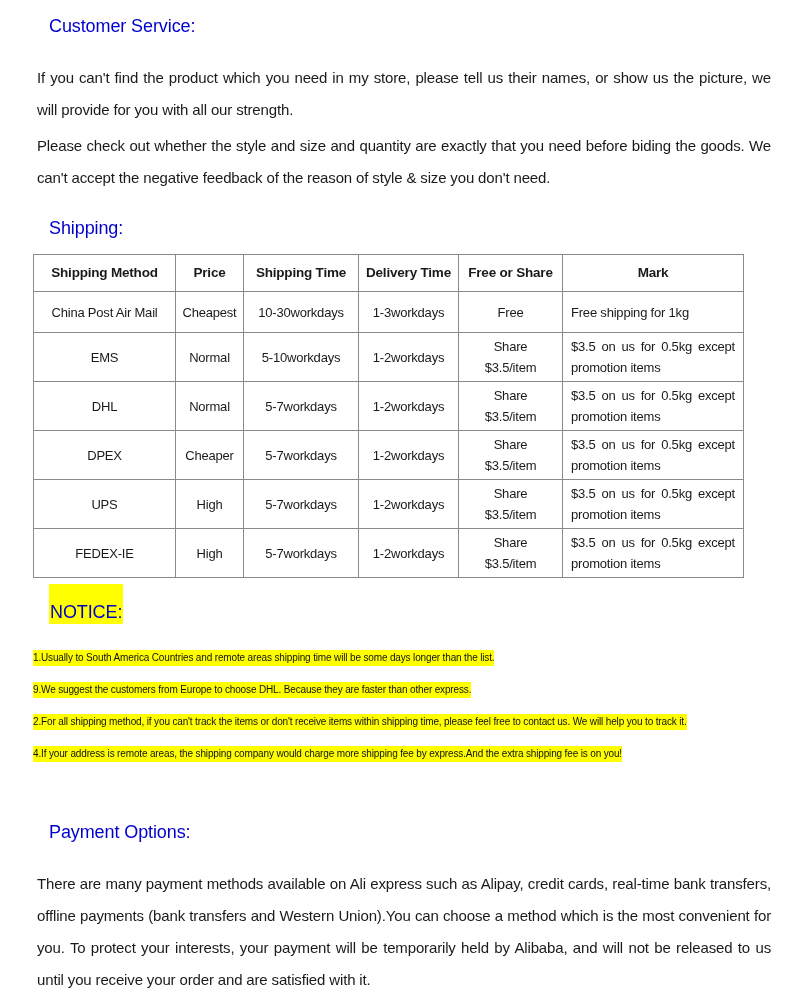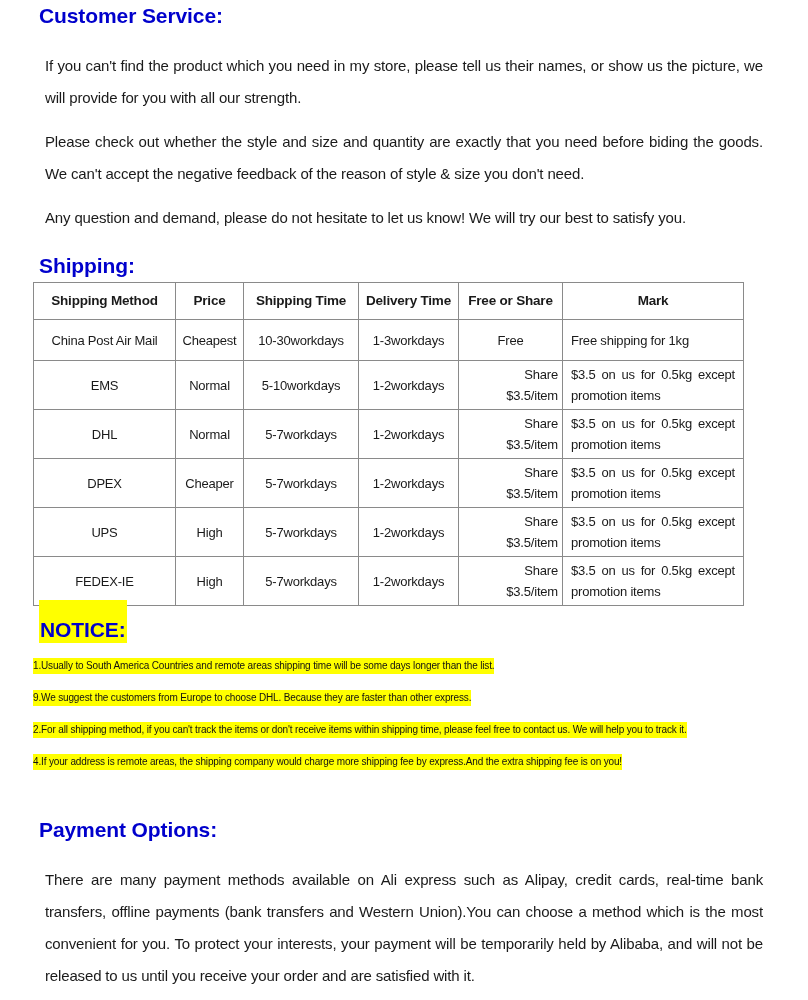--- a/index.html
+++ b/index.html
@@ -16,35 +16,35 @@
   }
   .page {
     position: relative;
     width: 808px;
     height: 1000px;
     box-sizing: border-box;
     padding: 0 33px 0 33px;
   }
   .section-heading {
     color: #0000CC;
-    font-weight: bold;
-    font-size: 21px;
+    font-weight: normal;
+    font-size: 18px;
     line-height: 20px;
-    margin: 6px;
+    margin: 16px;
     letter-spacing: -0.1px;
   }
   .heading-hl {
     background: #FFFF00;
     display: inline;
     padding: 18px 1px 2px 1px;
   }
   .para {
     font-size: 15px;
     line-height: 32px;
-    margin: 12px;
+    margin: 4px;
     text-align: justify;
     text-justify: inter-word;
     letter-spacing: -0.15px;
     color: #1a1a1a;
   }
   .para.last-line-natural {
     text-align-last: left;
   }
   .hl-para {
     font-size: 10px;
@@ -103,36 +103,35 @@
   .col-free    { width: 104px; }
   .col-mark    { width: 181px; }
   td.mark-cell {
     text-align: justify;
     text-align-last: left;
     padding-left: 8px;
     padding-right: 8px;
     line-height: 21px;
   }
   td.mark-cell.single { text-align: left; }
-  .two-line span { display: block; text-align: right; }
+  .two-line span { display: block; }
 </style>
 </head>
 <body>
 
 <div class="page">
 
   <h2 class="section-heading">Customer Service:</h2>
 
   <div class="gap-6"></div>
 
   <p class="para last-line-natural">If you can't find the product which you need in my store, please tell us their names, or show us the picture, we will provide for you with all our strength.</p>
 
   <p class="para last-line-natural">Please check out whether the style and size and quantity are exactly that you need before biding the goods. We can't accept the negative feedback of the reason of style &amp; size you don't need.</p>
 
-  <p class="para last-line-natural">Any question and demand, please do not hesitate to let us know! We will try our best to satisfy you.</p>
 
   <div class="gap-4"></div>
 
   <h2 class="section-heading">Shipping:</h2>
 
   <table class="ship-table">
     <colgroup>
       <col class="col-method">
         <col class="col-price">
         <col class="col-ship">

